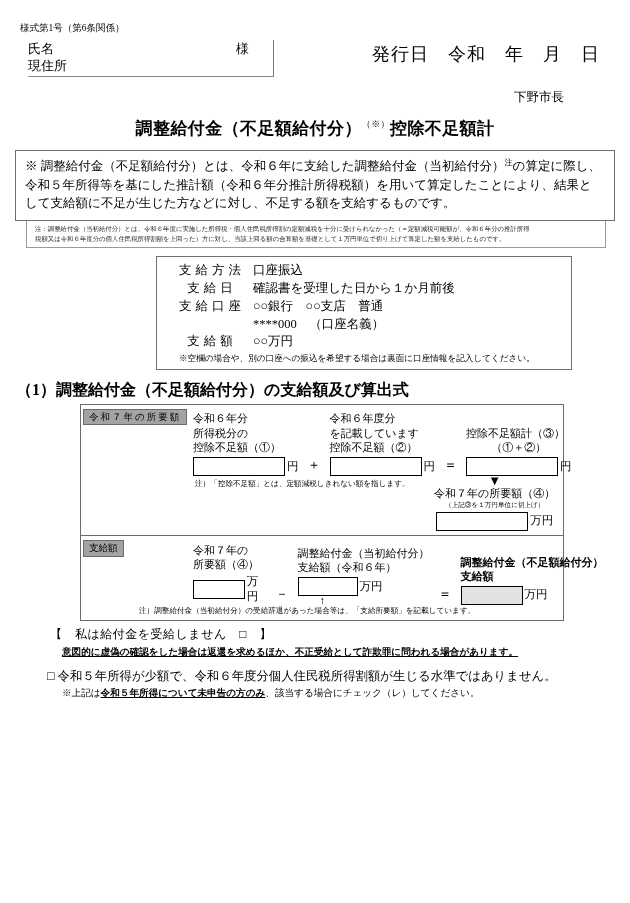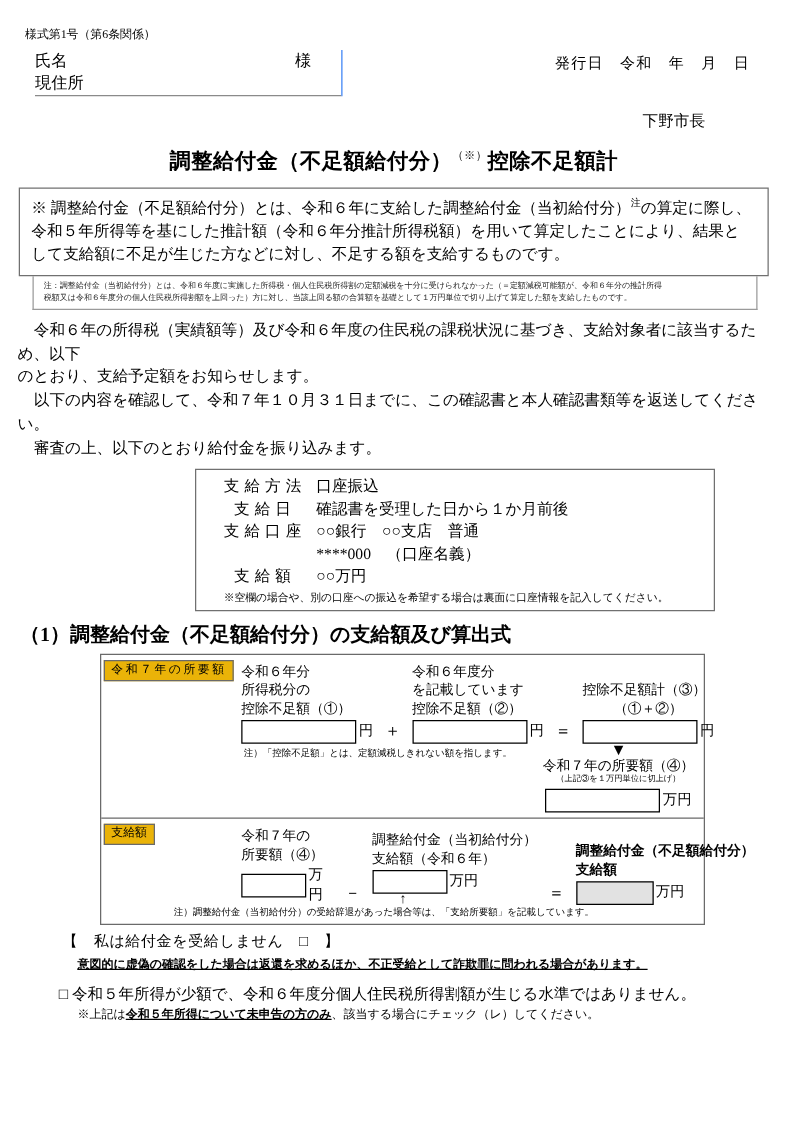--- a/index.html
+++ b/index.html
@@ -19,21 +19,21 @@
 
   
   .formno { font-size: 9.5px; margin-top: 22px; margin-left: 6px; }
   .hdr { display: flex; align-items: flex-start; margin-top: 5px; }
   .namebox {
     width: 252px; margin-left: 8px; padding-left: 6px;
     border-right: 1px solid #3b82f6;
   }
   .namerow { display: flex; justify-content: space-between; padding-right: 24px; font-size: 13px; }
   .addrrow { font-size: 13px; border-bottom: 1px solid #8a8a8a; padding-bottom: 1px; }
-  .issue { margin-left: auto; font-size: 12px; padding-right: 16px; padding-top: 2px; letter-spacing: 1px; }
+  .issue { margin-left: auto; font-size: 18px; padding-right: 16px; padding-top: 2px; letter-spacing: 1px; }
   .mayor { text-align: right; font-size: 12.5px; padding-right: 52px; margin-top: 12px; }
 
   
   h1.title {
     text-align: center; font-size: 17px; font-weight: bold;
     margin: 12px 0 9px 0; letter-spacing: 0.4px;
   }
   h1.title sup { font-size: 9px; vertical-align: super; font-weight: normal; }
 
   
@@ -69,21 +69,21 @@
 
   
   .sechead { font-size: 16px; font-weight: bold; margin: 9px 0 3px 2px; }
 
   
   .calcwrap { border: 1px solid #6a6a6a; margin: 0 52px 0 66px; }
   .calcsec { padding: 4px 0 4px 0; position: relative; }
   .calcsec.second { border-top: 1px solid #6a6a6a; }
 
   .tag {
-    display: inline-block; border: 1px solid #6a6a6a; background: #eab308;
+    display: inline-block; border: 1px solid #6a6a6a; background: #a3a3a3;
     font-size: 9.5px; padding: 1px 5px; margin-left: 2px; vertical-align: top;
   }
   .tag.wide { letter-spacing: 2px; }
 
   .cols { display: flex; align-items: flex-end; padding-left: 2px; }
   .colgrp { text-align: left; }
   .lbl { font-size: 11px; line-height: 1.32; white-space: nowrap; }
   .lbl.b { font-weight: bold; }
   .tiny { font-size: 6.6px; text-align: center; }
 
@@ -143,26 +143,20 @@
     <div class="ln"><span>※ 調整給付金（不足額給付分）とは、令和６年に支給した調整給付金（当初給付分）</span><sup>注</sup><span>の算定に際し、</span></div>
     <div class="ln">令和５年所得等を基にした推計額（令和６年分推計所得税額）を用いて算定したことにより、結果と</div>
     <div class="ln">して支給額に不足が生じた方などに対し、不足する額を支給するものです。</div>
   </div>
 
   <div class="footnote">
     <div>注：調整給付金（当初給付分）とは、令和６年度に実施した所得税・個人住民税所得割の定額減税を十分に受けられなかった（＝定額減税可能額が、令和６年分の推計所得</div>
     <div>税額又は令和６年度分の個人住民税所得割額を上回った）方に対し、当該上回る額の合算額を基礎として１万円単位で切り上げて算定した額を支給したものです。</div>
   </div>
 
-  <div class="para">
-    <p class="ind">令和６年の所得税（実績額等）及び令和６年度の住民税の課税状況に基づき、支給対象者に該当するため、以下</p>
-    <p>のとおり、支給予定額をお知らせします。</p>
-    <p class="ind">以下の内容を確認して、令和７年１０月３１日までに、この確認書と本人確認書類等を返送してください。</p>
-    <p class="ind">審査の上、以下のとおり給付金を振り込みます。</p>
-  </div>
 
   <div class="paybox">
     <div class="payrow">
       <span class="lab">支給方法</span>
       <span class="val">口座振込</span>
     </div>
     <div class="payrow">
       <span class="lab">支給日</span>
       <span class="val">確認書を受理した日から１か月前後</span>
     </div>

